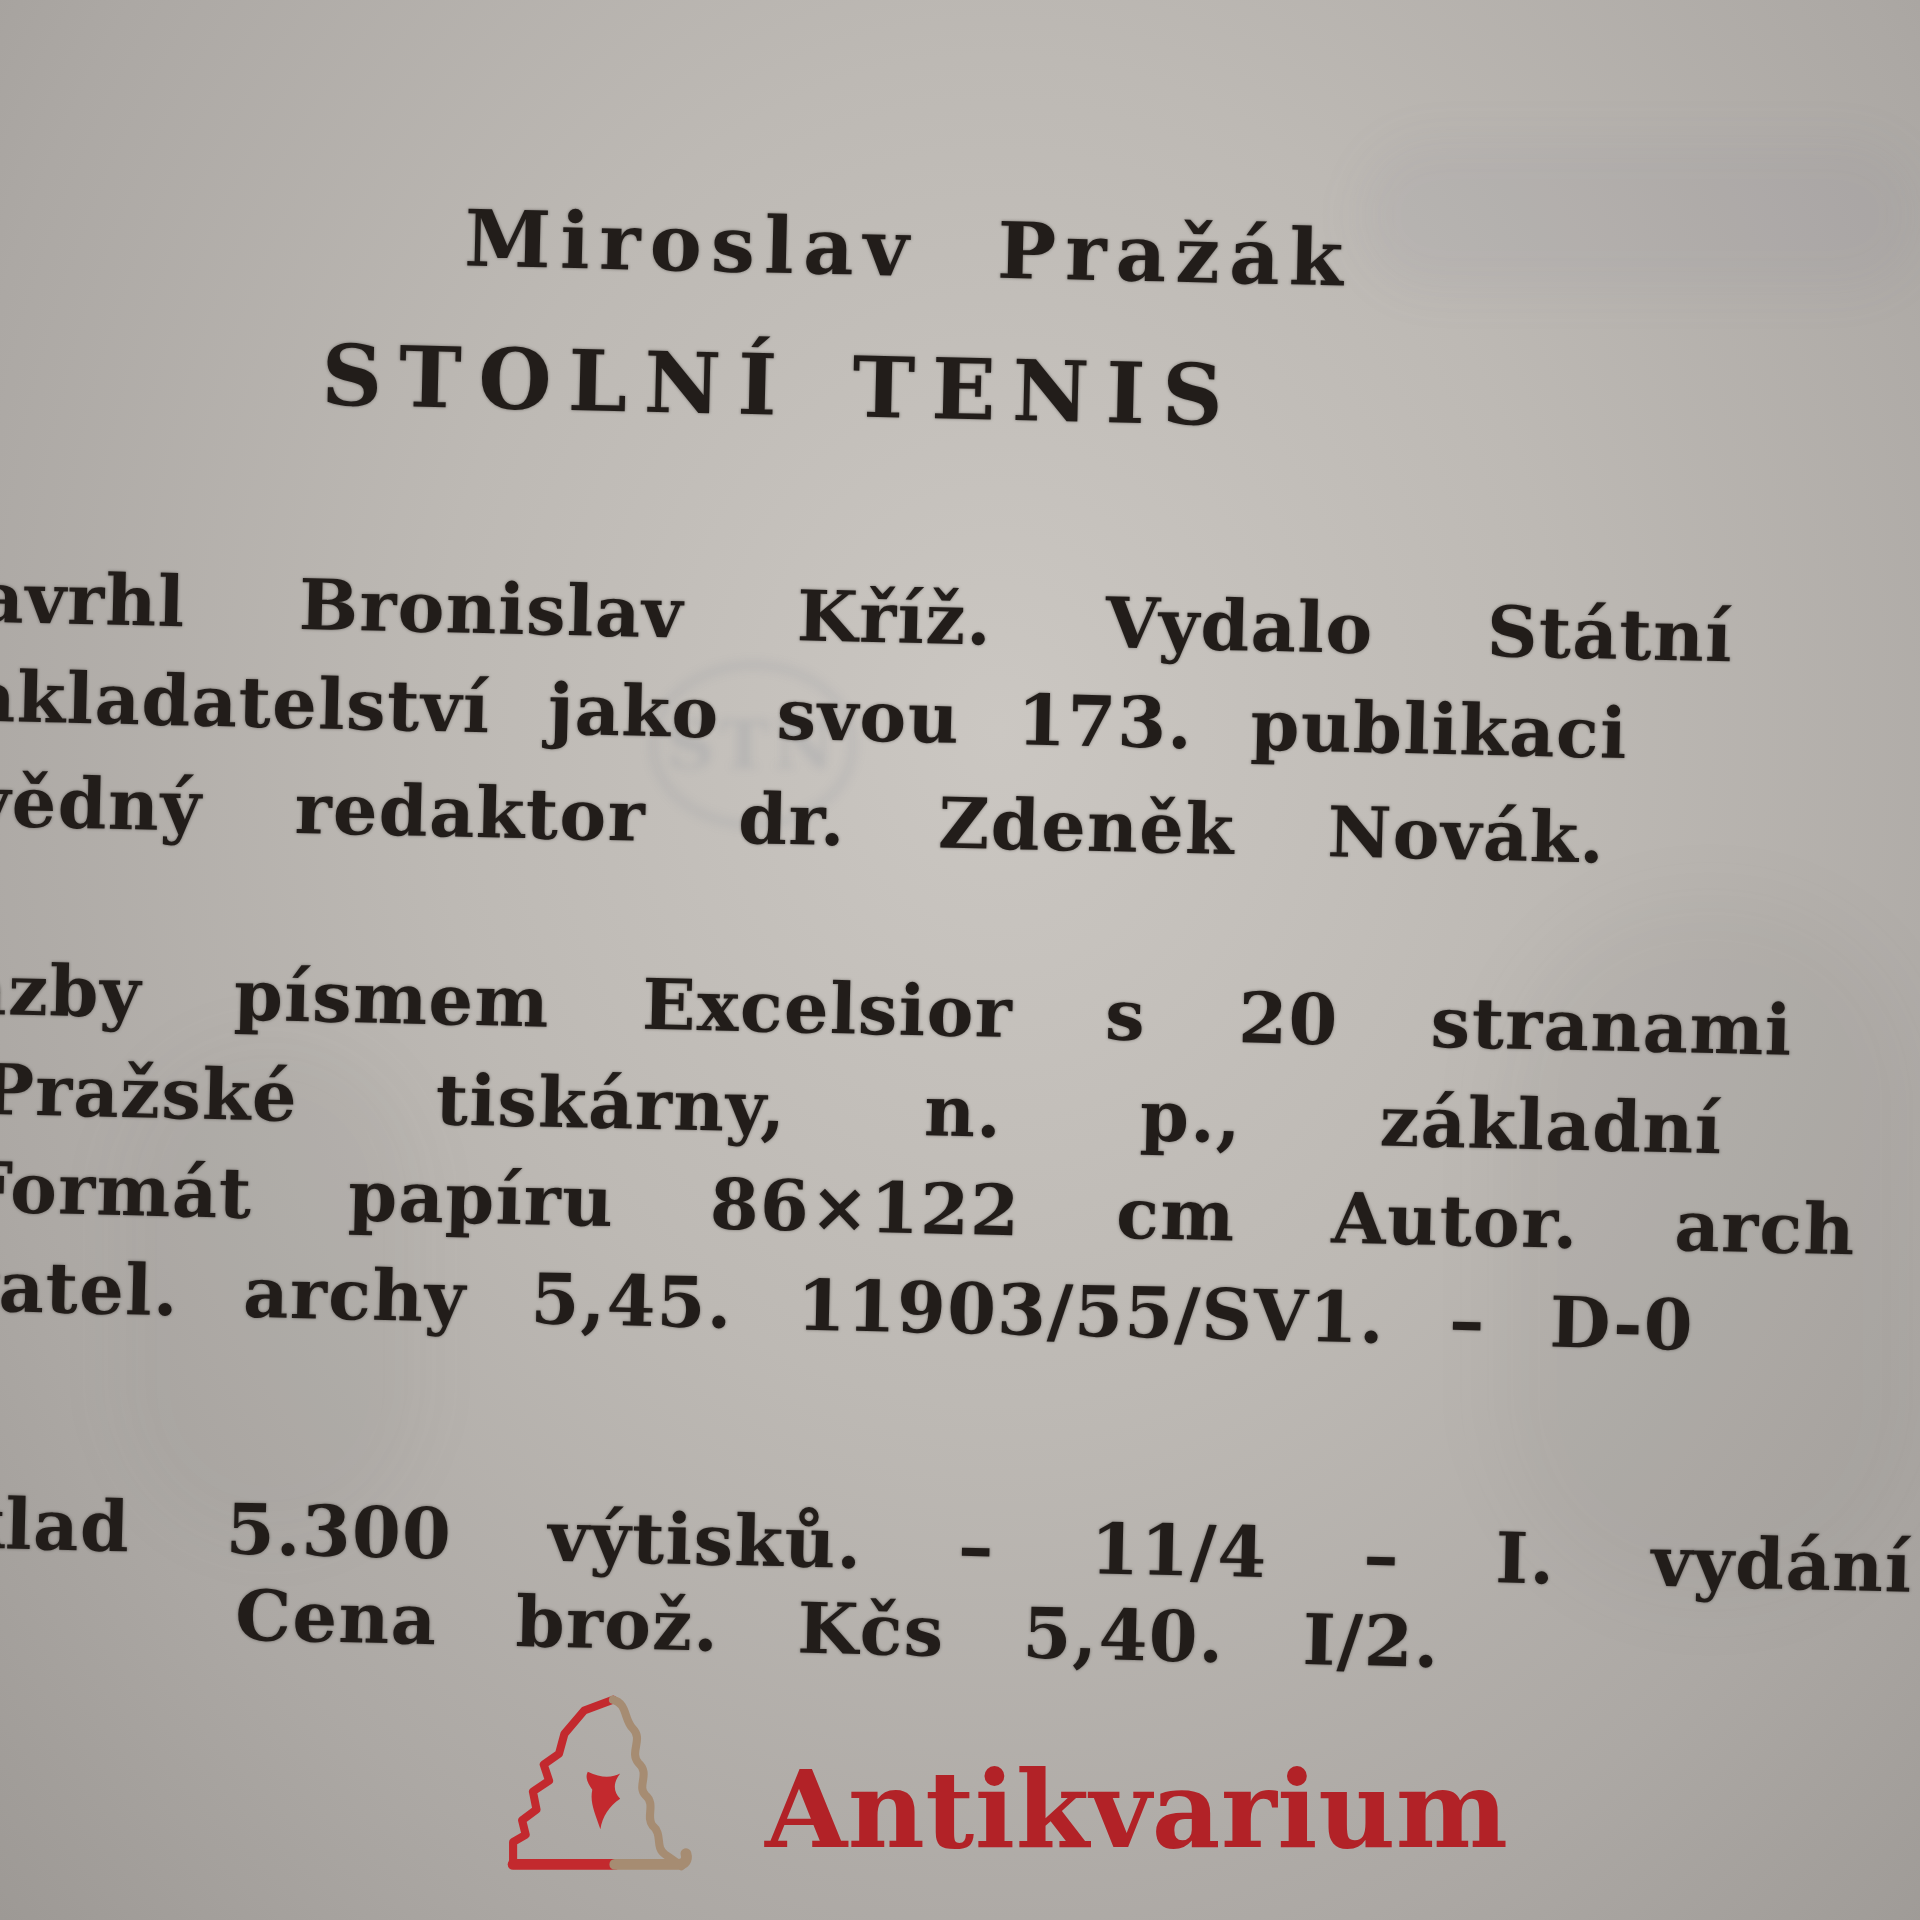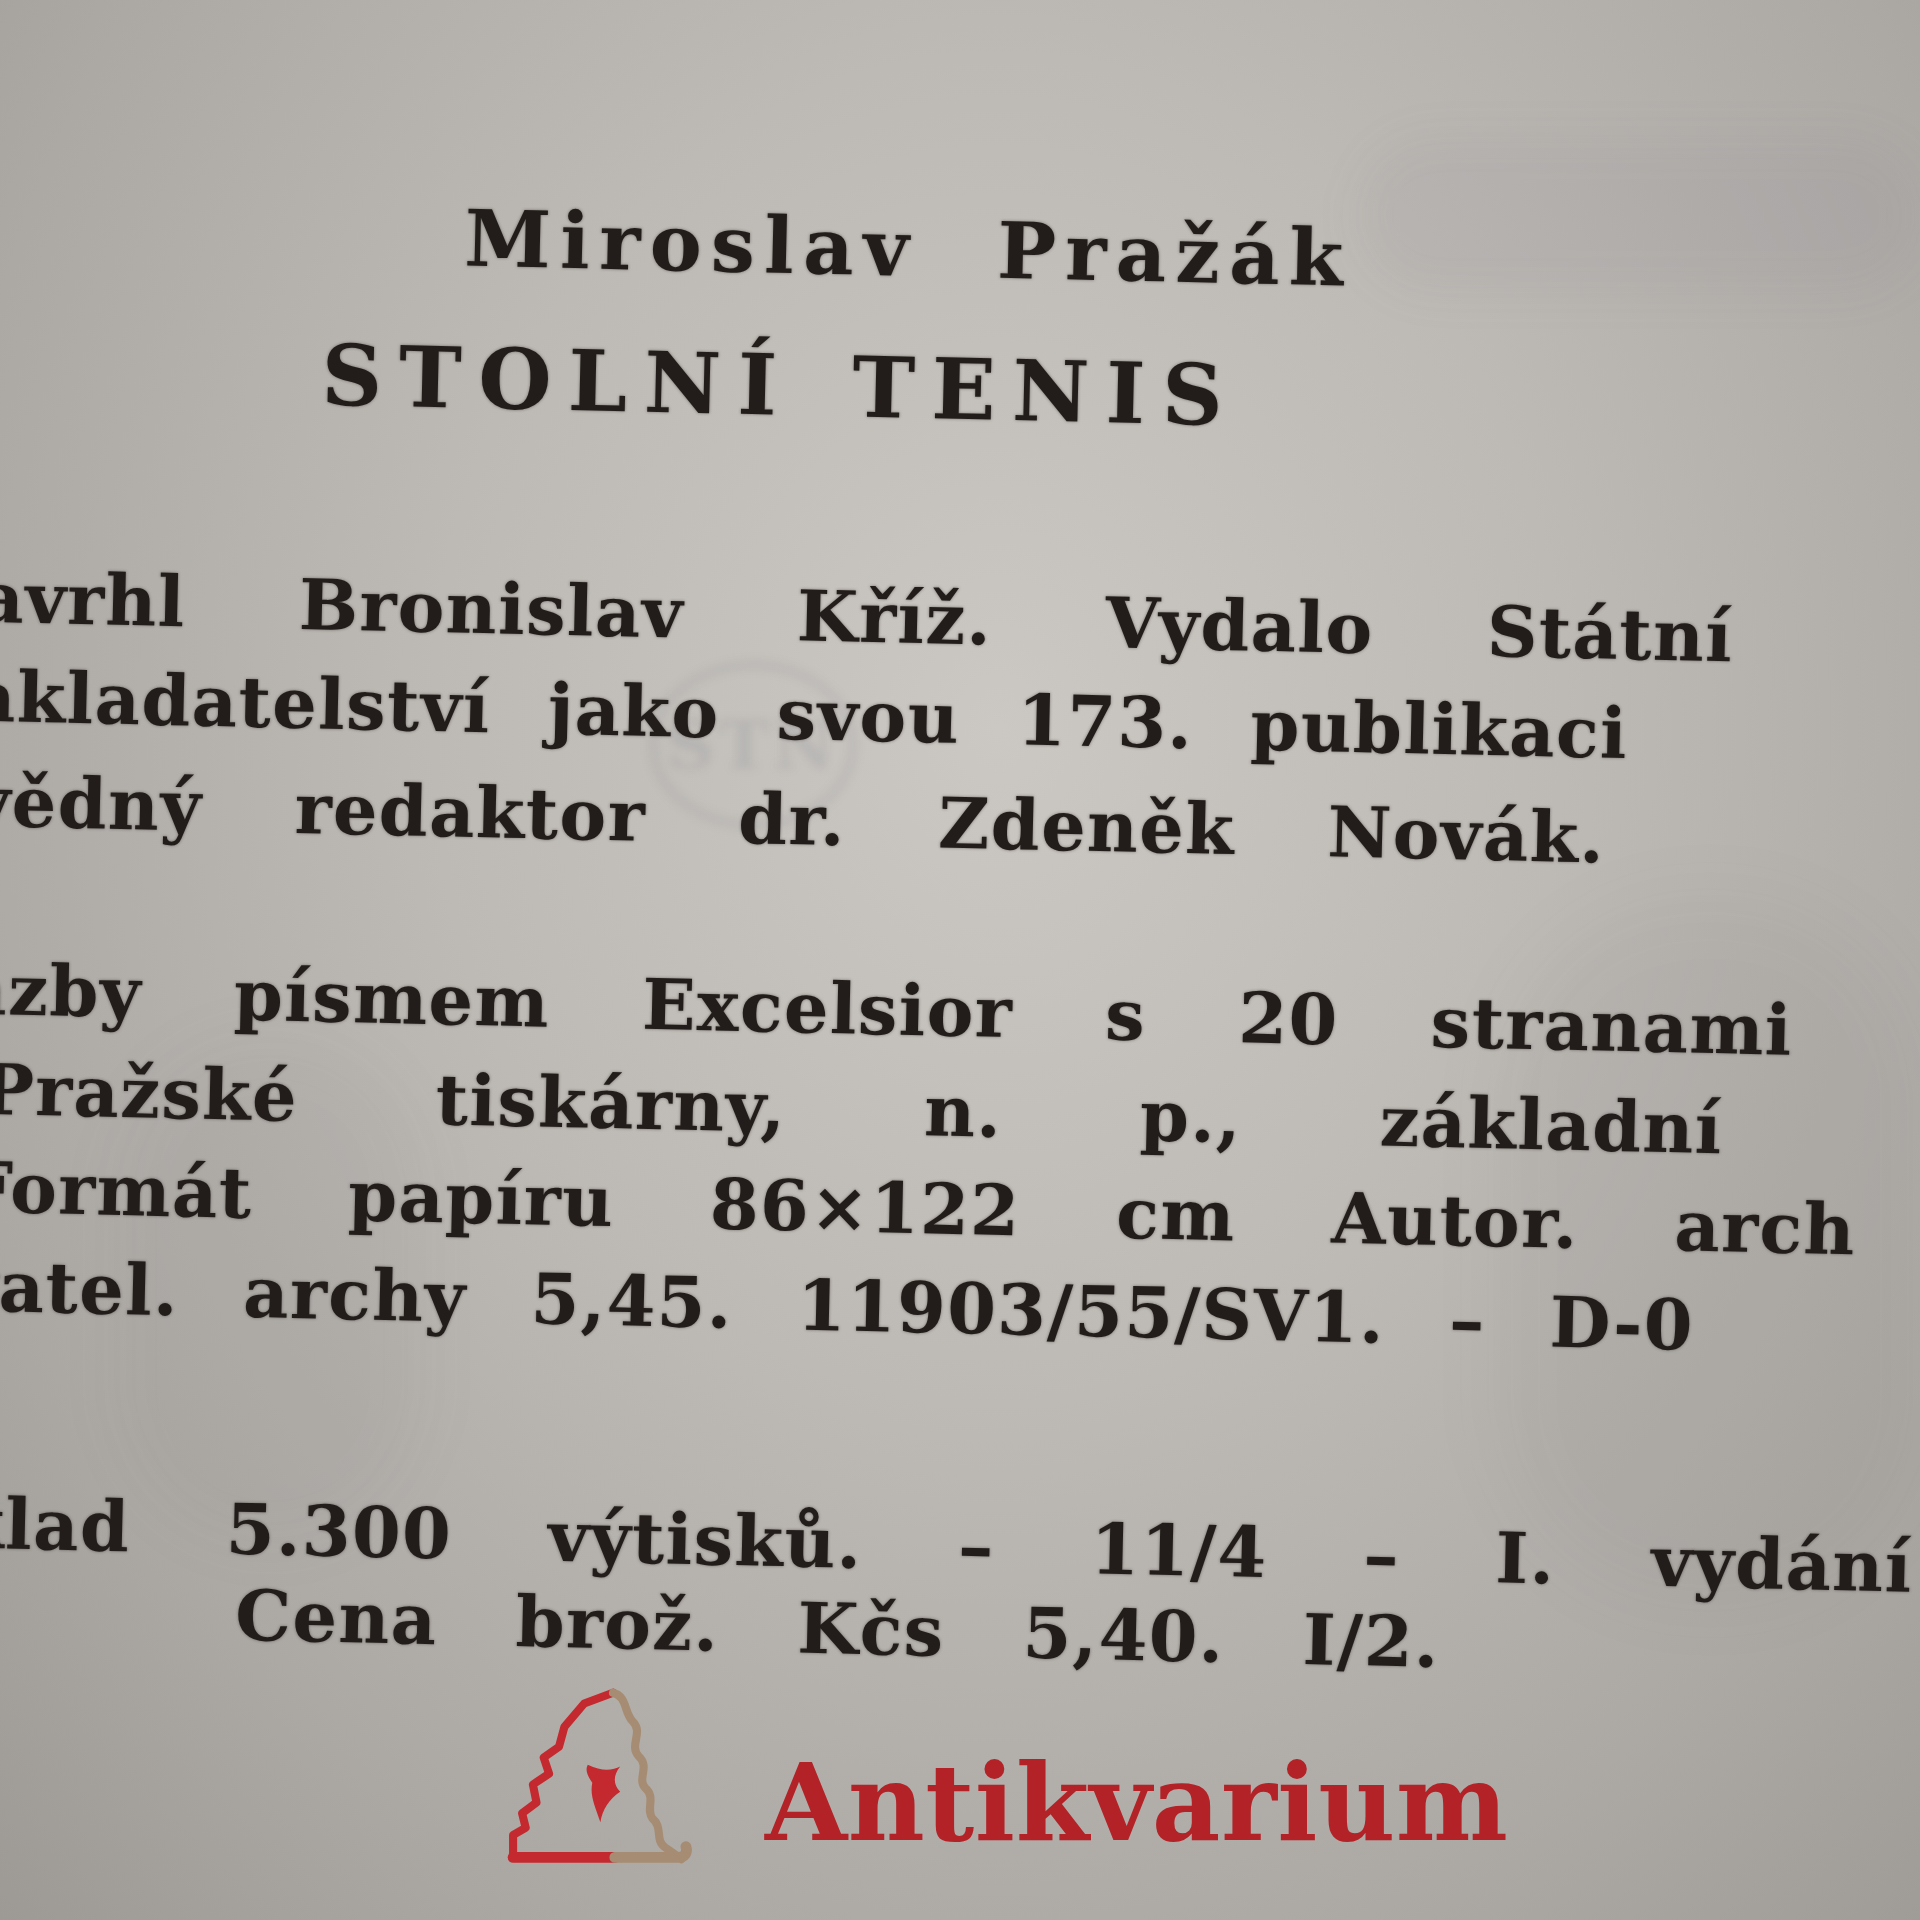--- a/index.html
+++ b/index.html
@@ -38,21 +38,21 @@
   .l1{left:-8px;  top:556px; word-spacing:1.25em;}
   .l2{left:-14px; top:655px; word-spacing:.45em;}
   .l3{left:-12px; top:760px; word-spacing:.95em;}
   .l4{left:-16px; top:948px; word-spacing:.95em;}
   .l5{left:6px;   top:1048px;word-spacing:1.60em;}
   .l6{left:-10px; top:1146px;word-spacing:1.00em;}
   .l7{left:-14px; top:1245px;word-spacing:.55em;}
   .l8{left:-10px; top:1482px;word-spacing:1.00em;}
   .l9{left:272px; top:1568px;word-spacing:.75em;}
   
-  .wm{position:absolute;left:0;top:0;width:1920px;height:1692px;pointer-events:none;}
+  .wm{position:absolute;left:0;top:7px;width:1920px;height:1692px;pointer-events:none;}
   .wm-icon{position:absolute;left:478px;top:1682px;width:270px;height:205px;}
   .wm-text{
     position:absolute;left:765px;top:1740px;
     font-family:"DejaVu Serif","Liberation Serif",serif;
     font-weight:700;font-size:106px;color:#b22227;letter-spacing:.005em;
   }
 </style>
 </head>
 <body>
 

